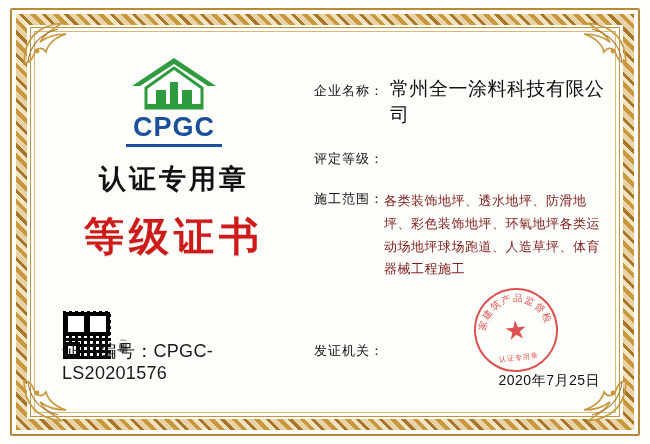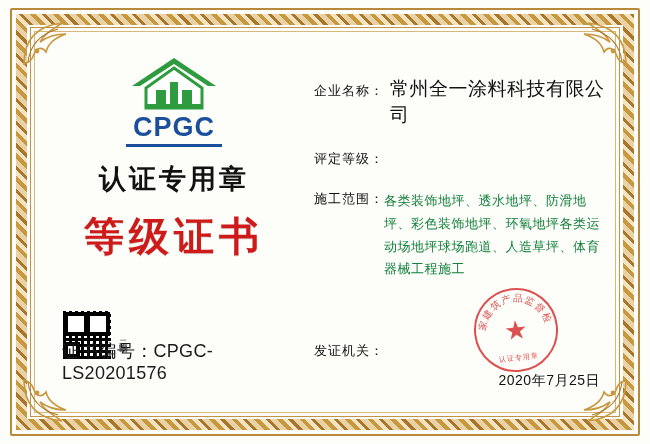--- a/index.html
+++ b/index.html
@@ -206,21 +206,21 @@
   .field-value.grade {
     font-size: 25px;
     font-weight: bold;
     letter-spacing: 4px;
     margin-left: 8px;
   }
   .field.scope { align-items: flex-start; margin-bottom: 0; }
   .scope-text {
     font-size: 13px;
     line-height: 1.75;
-    color: #15803d;
+    color: #7f1d1d;
     letter-spacing: 0.5px;
     max-width: 238px;
   }
   .field.name .field-value { font-size: 19px; }
 
   
   .issuer {
     position: absolute;
     left: 6px; bottom: 46px;
     font-size: 13px;

